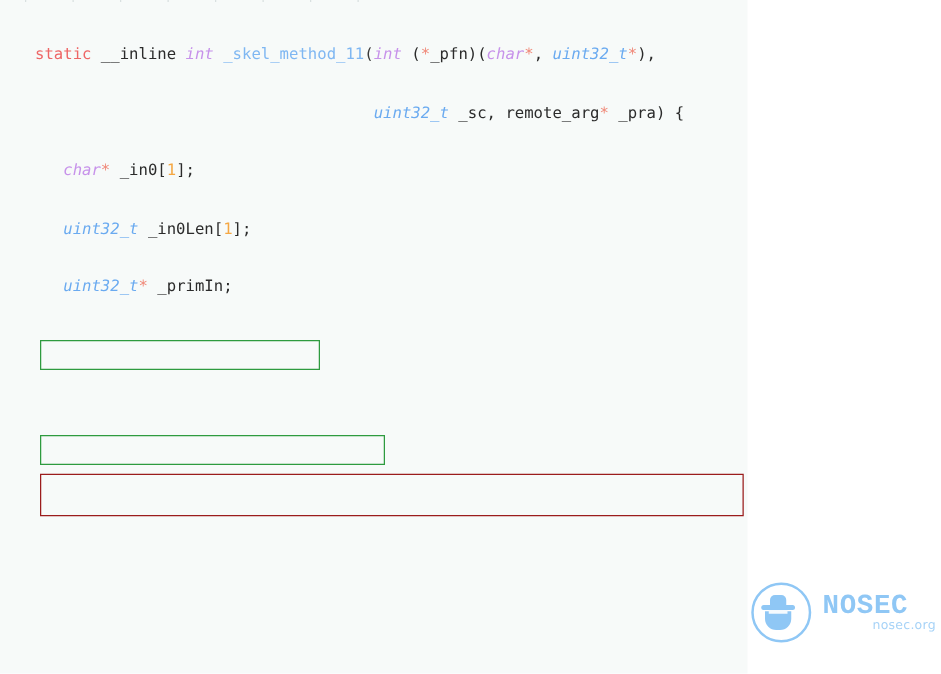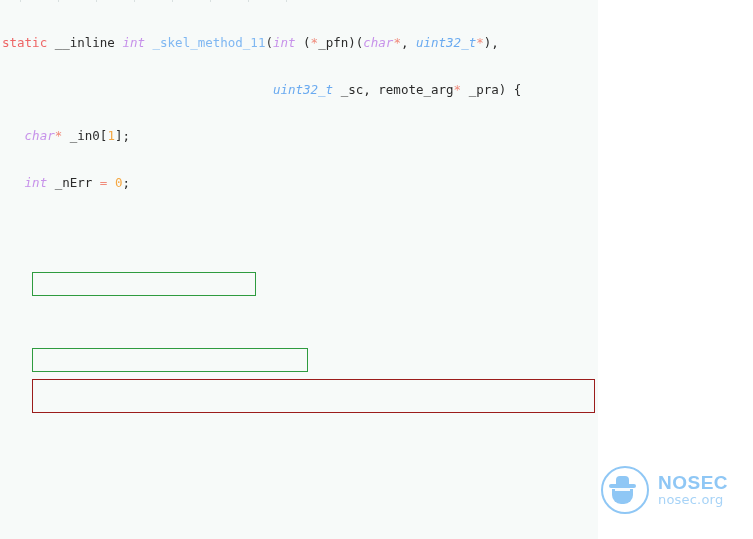--- a/index.html
+++ b/index.html
@@ -35,21 +35,21 @@
     left: 0; top: 4px;
     width: 598px;
     font-family: "DejaVu Sans Mono", "Liberation Mono", monospace;
     font-size: 12.5px;
     line-height: 15.5px;
     white-space: pre;
     letter-spacing: 0px;
   }
   .ln {
     height: 15.5px;
-    padding-left: 2px;
+    padding-left: 28px;
     position: relative;
   }
   
   .kw      { color: #ee6666; } 
   .plain   { color: #2b2b2b; }
   .type-i  { color: #c792ea; font-style: italic; } 
   .type-b  { color: #6aaaf0; font-style: italic; } 
   .fn      { color: #7fb7f2; }
   .num     { color: #f5a742; }
   .op      { color: #f08a7a; }
@@ -103,31 +103,32 @@
   }
   #wm-mark .shield::after {
     content: "";
     position: absolute;
     left: 3px; top: -1px;
     width: 15px; height: 3px;
     background: #f4fafe;
   }
   #wm-text { line-height: 1.05; }
   #wm-title {
-    font-family: Liberation Sans, sans-serif;
-    font-size: 19px;
+    font-family: Liberation Mono, monospace;
+    font-size: 22px;
     font-weight: bold;
     color: #8fc7f5;
     letter-spacing: 0.5px;
   }
   #wm-sub {
     font-family: "DejaVu Sans", "Liberation Sans", sans-serif;
-    font-size: 13px;
+    font-size: 10px;
     color: #a7d3f7;
     letter-spacing: 0.2px;
+    margin-left: 40px;
   }
 </style>
 </head>
 <body>
 
 <div id="root">
 
   <div id="code-canvas">
 
     <div class="guide" style="left:20px;"></div>
@@ -136,21 +137,22 @@
     <div class="guide" style="left:134px;top:0;height:32px;"></div>
     <div class="guide" style="left:172px;top:0;height:32px;"></div>
     <div class="guide" style="left:210px;top:0;height:32px;"></div>
     <div class="guide" style="left:248px;top:0;height:32px;"></div>
     <div class="guide" style="left:286px;top:0;height:32px;"></div>
 
     <div id="code-lines">
       <div class="ln"><span class="kw">static</span><span class="plain"> __inline </span><span class="type-i">int</span><span class="fn"> _skel_method_11</span><span class="punct">(</span><span class="type-i">int</span><span class="plain"> (</span><span class="op">*</span><span class="plain">_pfn)(</span><span class="type-i">char</span><span class="op">*</span><span class="plain">, </span><span class="type-b">uint32_t</span><span class="op">*</span><span class="plain">),</span></div>
       <div class="ln"><span class="plain">                                    </span><span class="type-b">uint32_t</span><span class="plain"> _sc, remote_arg</span><span class="op">*</span><span class="plain"> _pra) {</span></div>
       <div class="ln"><span class="plain">   </span><span class="type-i">char</span><span class="op">*</span><span class="plain"> _in0[</span><span class="num">1</span><span class="plain">];</span></div>
-      <div class="ln"><span class="plain">   </span><span class="type-i">int</span><span class="plain"> _nErr </span><span class="op">=</span><span class="plain"> </span><span class="num">0</span><span class="plain">;</span></div>
+      <div class="ln"><span class="plain">   </span><span class="type-b">uint32_t</span><span class="plain"> _in0Len[</span><span class="num">1</span><span class="plain">];</span></div>
+      <div class="ln"><span class="plain">   </span><span class="type-b">uint32_t</span><span class="op">*</span><span class="plain"> _primIn;</span></div>
       
       
       
       
       
       
       
       
       
       

